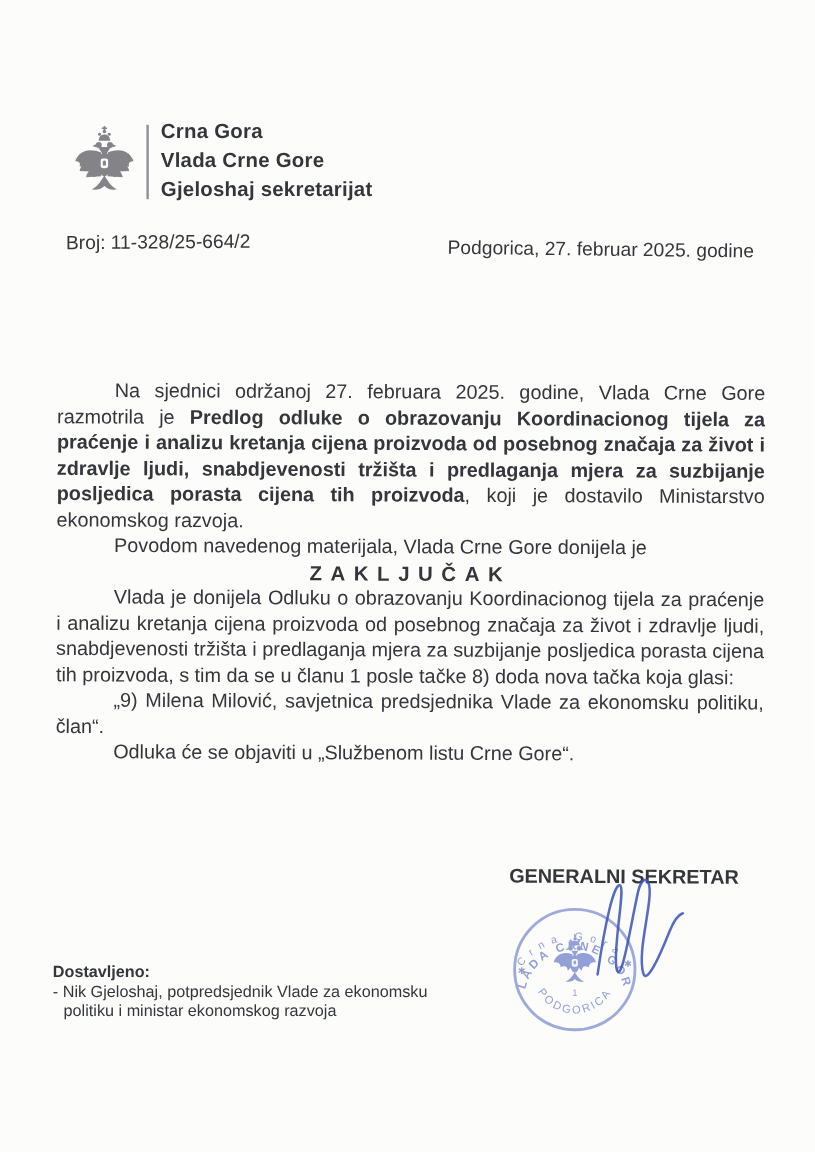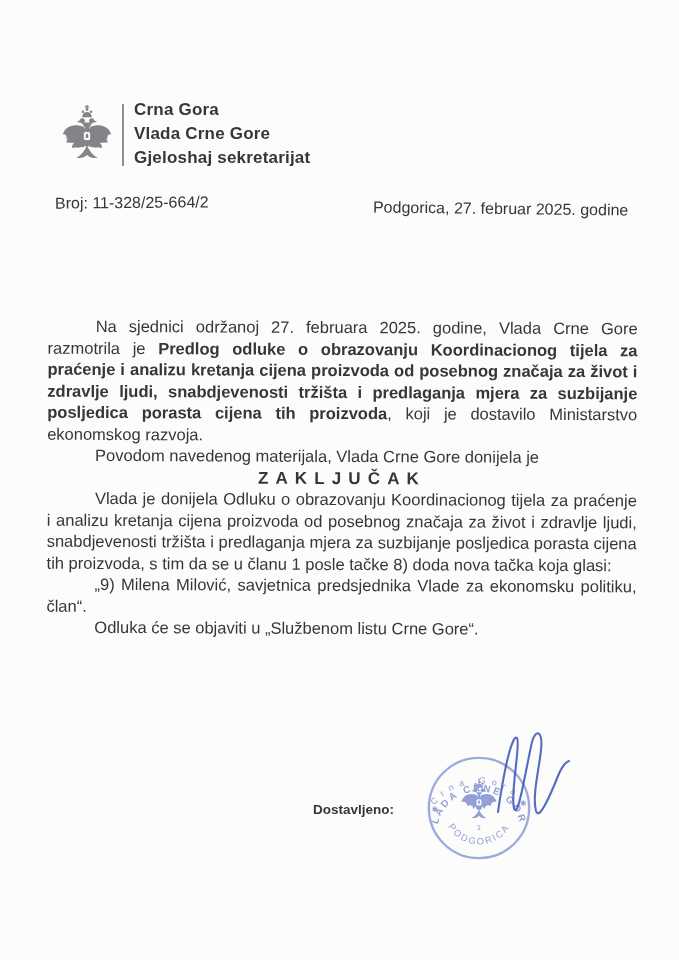--- a/index.html
+++ b/index.html
@@ -27,21 +27,21 @@
     text-align:center;font-weight:bold;letter-spacing:.42em;
     margin:17px 0 22px;text-indent:0 !important;font-size:17px;
   }
   .p4{margin-top:1px;}
   
   .sig{
     position:absolute;top:721px;left:398px;width:244px;text-align:center;
     font-weight:bold;font-size:16.5px;line-height:21.5px;transform:rotate(0.3deg);
   }
   
-  .dist{position:absolute;top:802px;left:62px;width:332px;font-size:13.5px;line-height:16.5px;text-align:right;}
+  .dist{position:absolute;top:802px;left:44px;width:332px;font-size:13.5px;line-height:16.5px;}
   .dist-label{font-weight:bold;}
   .dist-item{padding-left:9px;text-indent:-9px;}
   
   .stamp{position:absolute;left:420px;top:749px;width:118px;height:118px;opacity:.82;}
   .ink{position:absolute;left:490px;top:724px;width:84px;height:112px;}
 </style>
 </head>
 <body>
 
 <div class="page">
@@ -96,20 +96,21 @@
   <div class="bodytext">
     <p><span>Na sjednici održanoj 27. februara 2025. godine, Vlada Crne Gore razmotrila je </span><b>Predlog odluke o obrazovanju Koordinacionog tijela za praćenje i analizu kretanja cijena proizvoda od posebnog značaja za život i zdravlje ljudi, snabdjevenosti tržišta i predlaganja mjera za suzbijanje posljedica porasta cijena tih proizvoda</b><span>, koji je dostavilo Ministarstvo ekonomskog razvoja.</span></p>
     <p>Povodom navedenog materijala, Vlada Crne Gore donijela je</p>
     <p class="heading">ZAKLJUČAK</p>
     <p>Vlada je donijela Odluku o obrazovanju Koordinacionog tijela za praćenje i analizu kretanja cijena proizvoda od posebnog značaja za život i zdravlje ljudi, snabdjevenosti tržišta i predlaganja mjera za suzbijanje posljedica porasta cijena tih proizvoda, s tim da se u članu 1 posle tačke 8) doda nova tačka koja glasi:</p>
     <p class="p4">„9) Milena Milović, savjetnica predsjednika Vlade za ekonomsku politiku, član“.</p>
     <p>Odluka će se objaviti u „Službenom listu Crne Gore“.</p>
   </div>
 
   <div class="sig">
+    <div>GENERALNI SEKRETAR</div>
   </div>
 
   <svg class="stamp" viewBox="-60 -60 120 120" aria-hidden="true">
     <defs>
       <path id="arcOuter" d="M -54 16 A 56 56 0 0 1 54 16" fill="none"></path>
       <path id="arcTop" d="M -41 13 A 43 43 0 0 1 41 13" fill="none"></path>
       <path id="arcBottom" d="M -34 13 A 36 36 0 0 0 34 13" fill="none"></path>
     </defs>
     <g fill="#7d8dd0" stroke="#7d8dd0">
       <circle cx="0" cy="0" r="51" fill="none" stroke-width="2.4" opacity="0.9"></circle>
@@ -146,15 +147,16 @@
       </g>
     </g>
   </svg>
 
   <svg class="ink" viewBox="0 0 84 112" aria-hidden="true">
     <path d="M8,88 C14,46 22,10 27,14 C31,18 20,70 24,84 C28,97 36,44 42,18 C46,4 53,7 51,26 C49,46 42,72 46,87 C49,97 60,72 68,52 C72,42 76,38 79,37" fill="none" stroke="#3f57b8" stroke-width="2.1" stroke-linecap="round" opacity="0.88"></path>
   </svg>
 
   <div class="dist">
     <div class="dist-label">Dostavljeno:</div>
+    <div class="dist-item">- Nik Gjeloshaj, potpredsjednik Vlade za ekonomsku politiku i ministar ekonomskog razvoja</div>
   </div>
 
 </div>
 
 </body></html>

